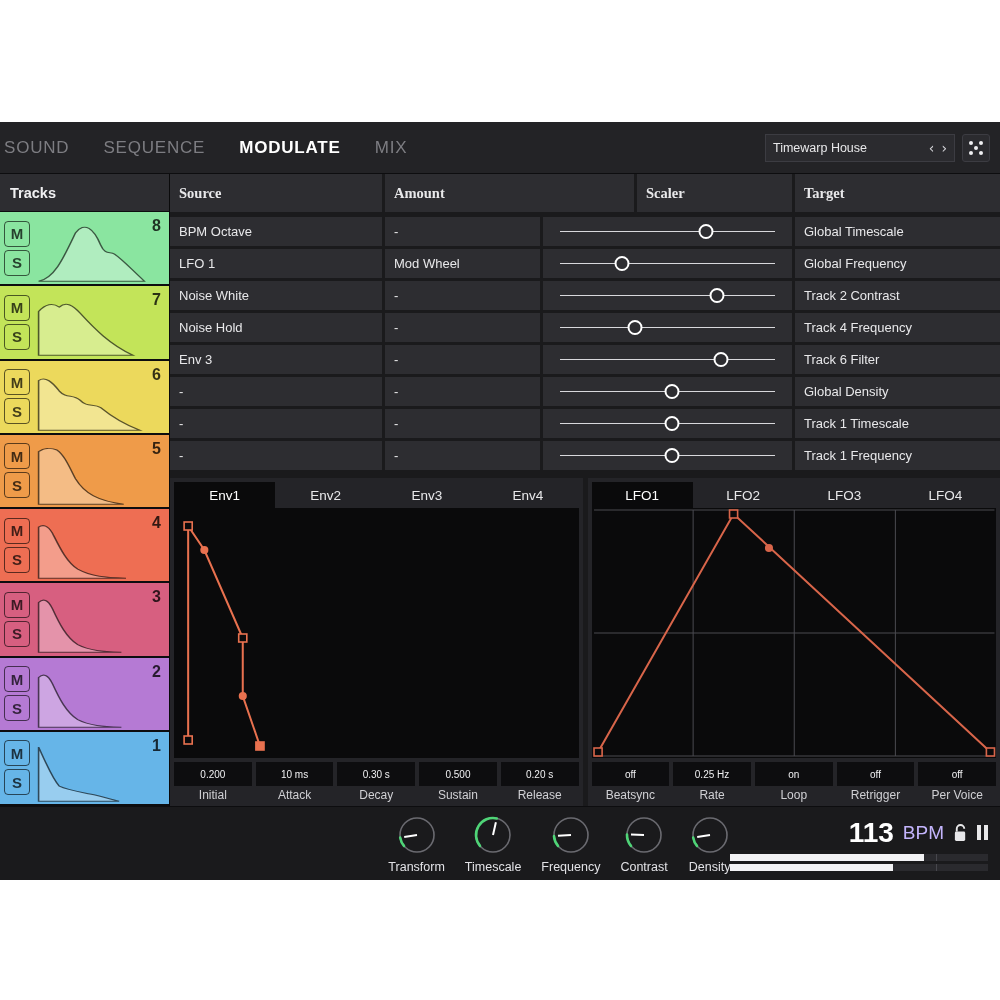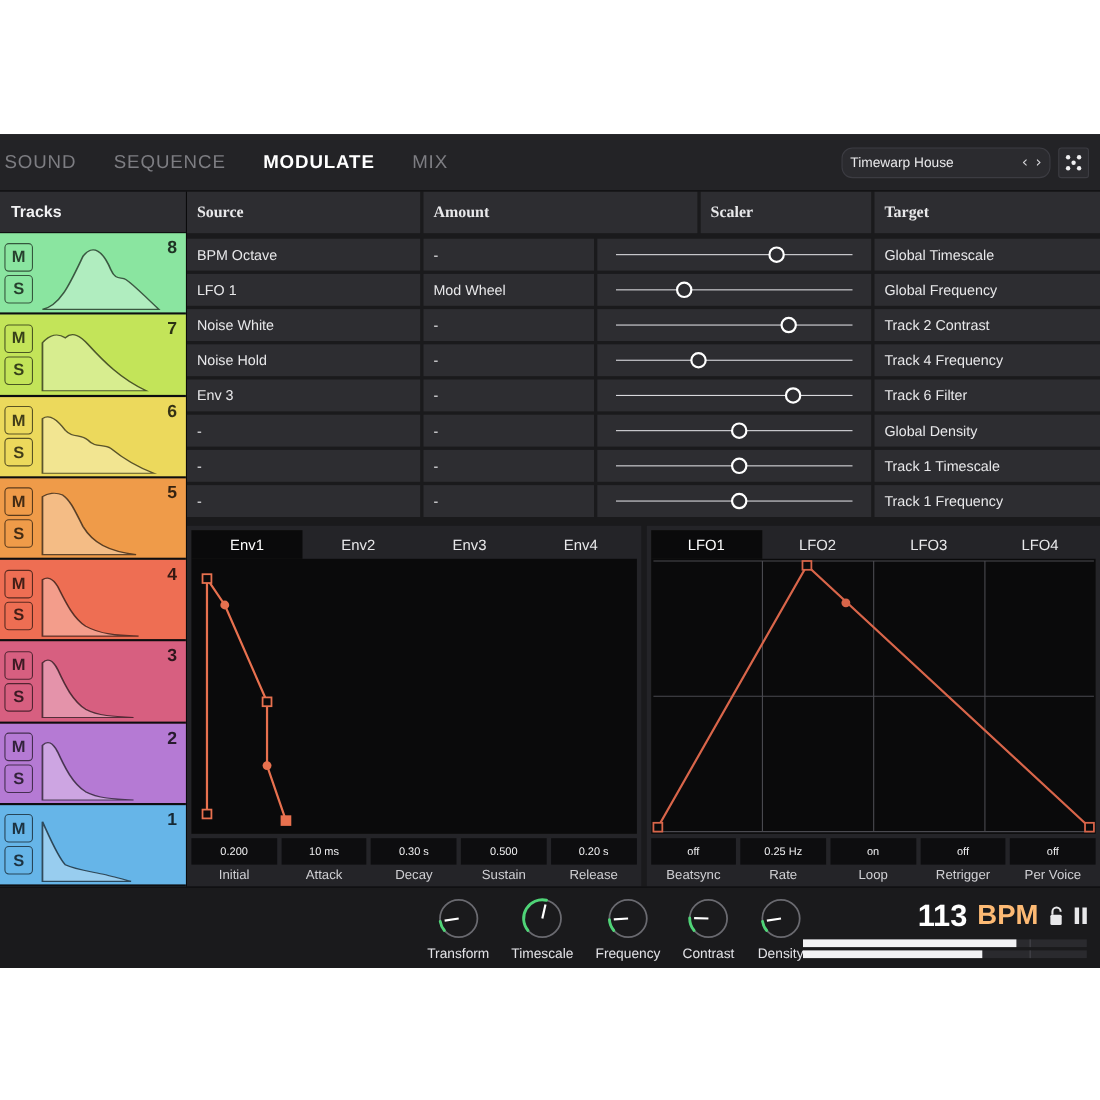--- a/index.html
+++ b/index.html
@@ -34,21 +34,21 @@
     font-size: 17px; letter-spacing: 0.8px; color: #7d7d82;
     cursor: pointer; white-space: nowrap;
   }
   .navtab.active { color: #ffffff; font-weight: bold; }
   .preset-wrap {
     position: absolute; right: 10px; top: 50%; transform: translateY(-50%);
     display: flex; align-items: center; gap: 7px;
   }
   .preset-box {
     width: 190px; height: 28px;
-    background: #2b2b2f; border: 1px solid #3c3c42; border-radius: 10px;
+    background: #2b2b2f; border: 1px solid #3c3c42; border-radius: 0;
     display: flex; align-items: center; padding: 0 7px;
     position: relative;
   }
   .preset-name { color: #e8e8ea; font-size: 12.5px; flex: 1; }
   .preset-arrows { display: flex; gap: 7px; }
   .preset-arrow {
     color: #d4d4d8; font-size: 14px; cursor: pointer; line-height: 1;
     font-family: "DejaVu Sans", sans-serif;
   }
   .dice {
@@ -170,21 +170,21 @@
   .knob-unit { display: flex; flex-direction: column; align-items: center; gap: 3px; }
   .knob-dial { width: 44px; height: 44px; position: relative; }
   .knob-dial svg { width: 44px; height: 44px; }
   .knob-label { color: #e2e2e6; font-size: 12.5px; }
   .bpm-area {
     position: absolute; right: 12px; top: 50%; transform: translateY(-50%);
     display: flex; flex-direction: column; align-items: flex-end; gap: 5px;
   }
   .bpm-line { display: flex; align-items: center; gap: 9px; }
   .bpm-num { color: #ffffff; font-size: 28px; font-weight: bold; }
-  .bpm-unit { color: #fdba74; font-size: 25px; font-weight: bold; }
+  .bpm-unit { color: #c4b5fd; font-size: 19px; font-weight: normal; }
   .lock { width: 15px; height: 19px; position: relative; cursor: pointer; }
   .pause { display: flex; gap: 3px; cursor: pointer; }
   .pause span { width: 4px; height: 15px; background: #e8e8ea; }
   .meters { display: flex; flex-direction: column; gap: 3px; width: 258px; }
   .meter { height: 7px; background: #2a2a2e; position: relative; }
   .meter .fill { position: absolute; left: 0; top: 0; bottom: 0; background: #f2f2f4; }
   .meter .tick { position: absolute; top: 0; bottom: 0; width: 1px; background: #47474d; }
 </style>
 </head>
 <body>

